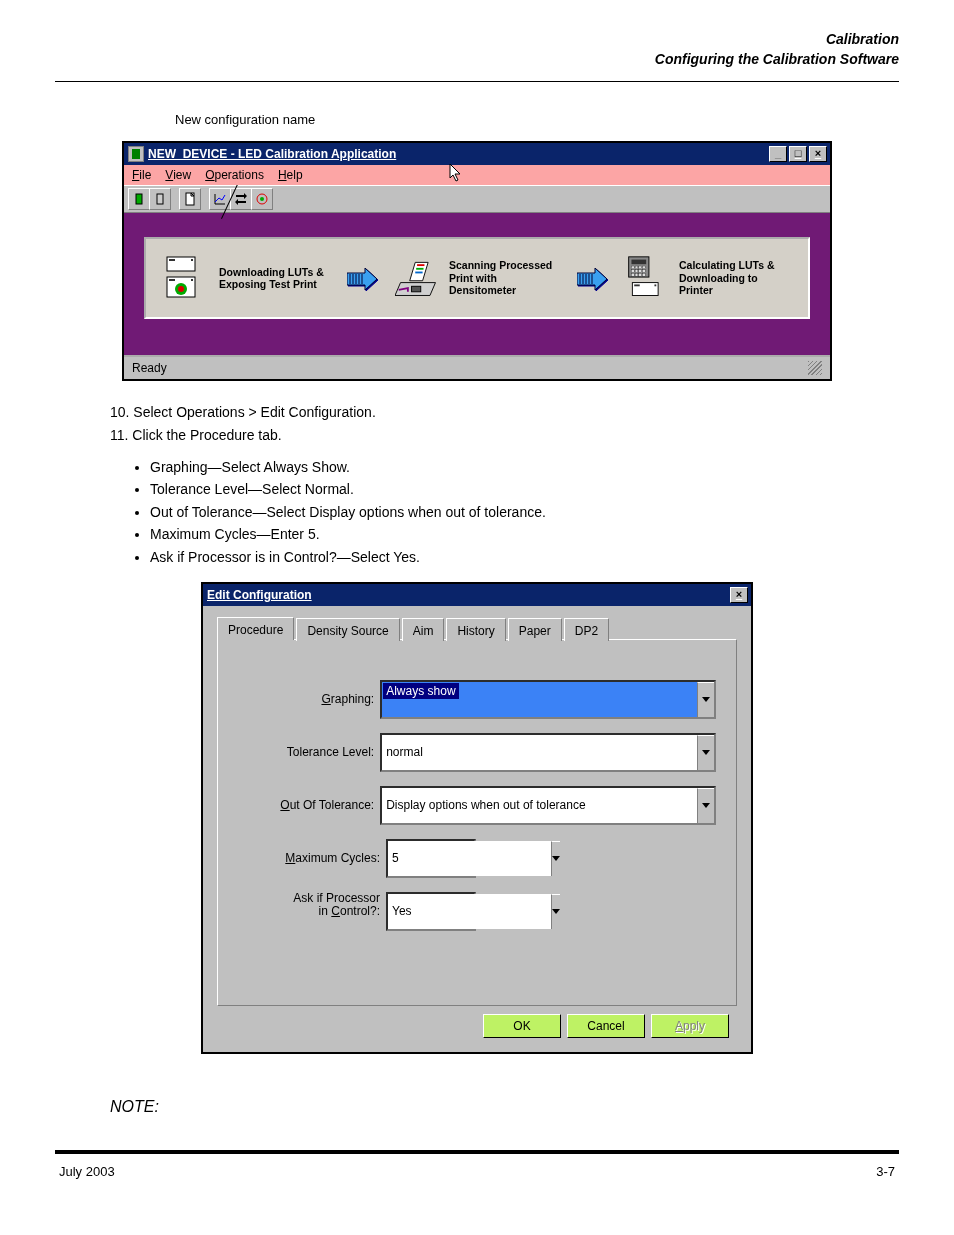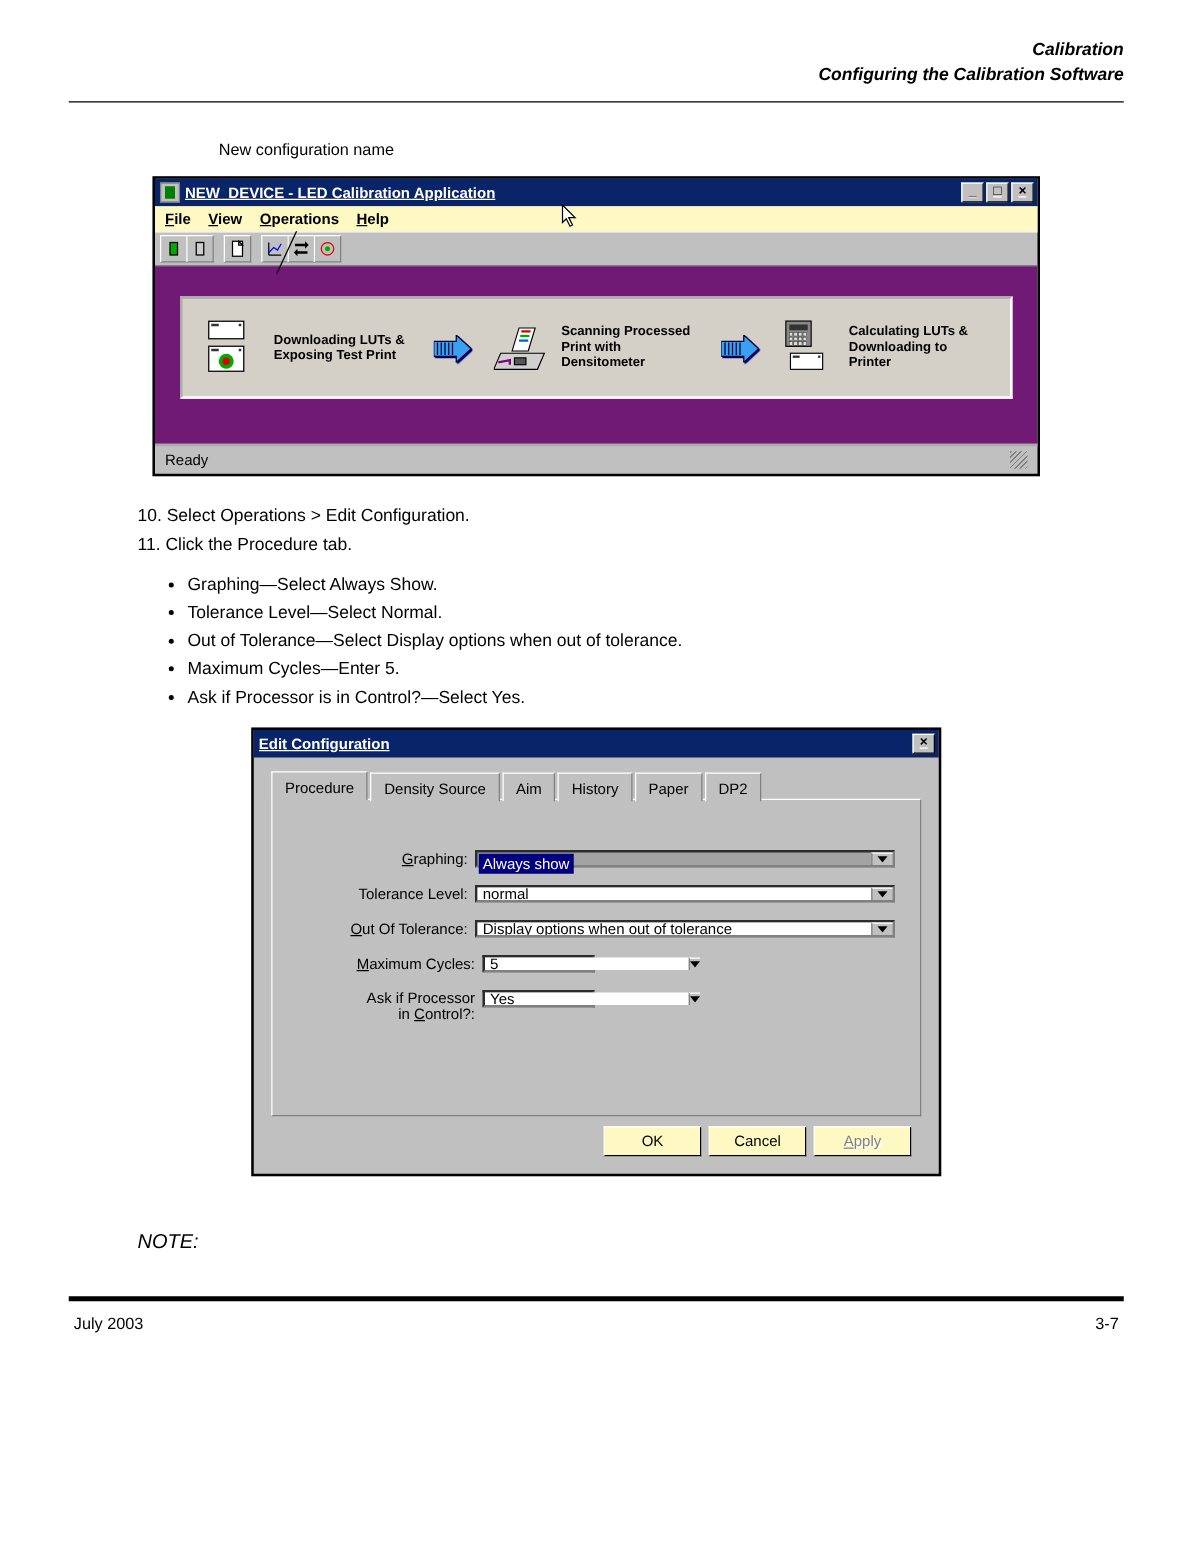--- a/index.html
+++ b/index.html
@@ -83,24 +83,23 @@
     font-weight: bold;
     text-align: center;
     line-height: 13px;
     font-size: 11px;
     font-family: Arial;
   }
   .menubar {
     display: flex;
     gap: 14px;
     padding: 3px 8px;
-    background: #fef9c3;
+    background: #fca5a5;
     font-size: 12px;
     position: relative;
-    font-weight: bold;
   }
   .menubar span { cursor: default; }
   .menubar u { text-decoration: underline; }
   .cursor-arrow {
     position: absolute;
     left: 325px;
     top: -2px;
   }
   .toolbar {
     display: flex;
@@ -217,23 +216,23 @@
   .form-row label {
     width: 148px;
     text-align: right;
     font-size: 12px;
     padding-right: 6px;
   }
   .form-row label u { text-decoration: underline; }
   .combo {
     position: relative;
     display: flex;
-    background: #a3a3a3;
+    background: #3b82f6;
     border: 2px inset #808080;
-    height: 14px;
+    height: 39px;
   }
   .combo.full { width: 350px; }
   .combo.small { width: 90px; }
   .combo input {
     border: none; outline: none;
     flex: 1;
     padding: 0 4px;
     font-size: 12px;
     font-family: inherit;
   }
@@ -262,21 +261,21 @@
   }
   .dialog-buttons {
     display: flex;
     gap: 6px;
     justify-content: flex-end;
     padding: 8px 22px 14px 0;
   }
   .dlg-btn {
     min-width: 78px;
     height: 24px;
-    background: #fef9c3;
+    background: #bef264;
     border-top: 1px solid #fff;
     border-left: 1px solid #fff;
     border-right: 1px solid #000;
     border-bottom: 1px solid #000;
     font-size: 12px;
     text-align: center;
     line-height: 22px;
   }
   .dlg-btn.disabled { color: #808080; text-shadow: 1px 1px 0 #fff; }
   .dlg-btn u { text-decoration: underline; }

